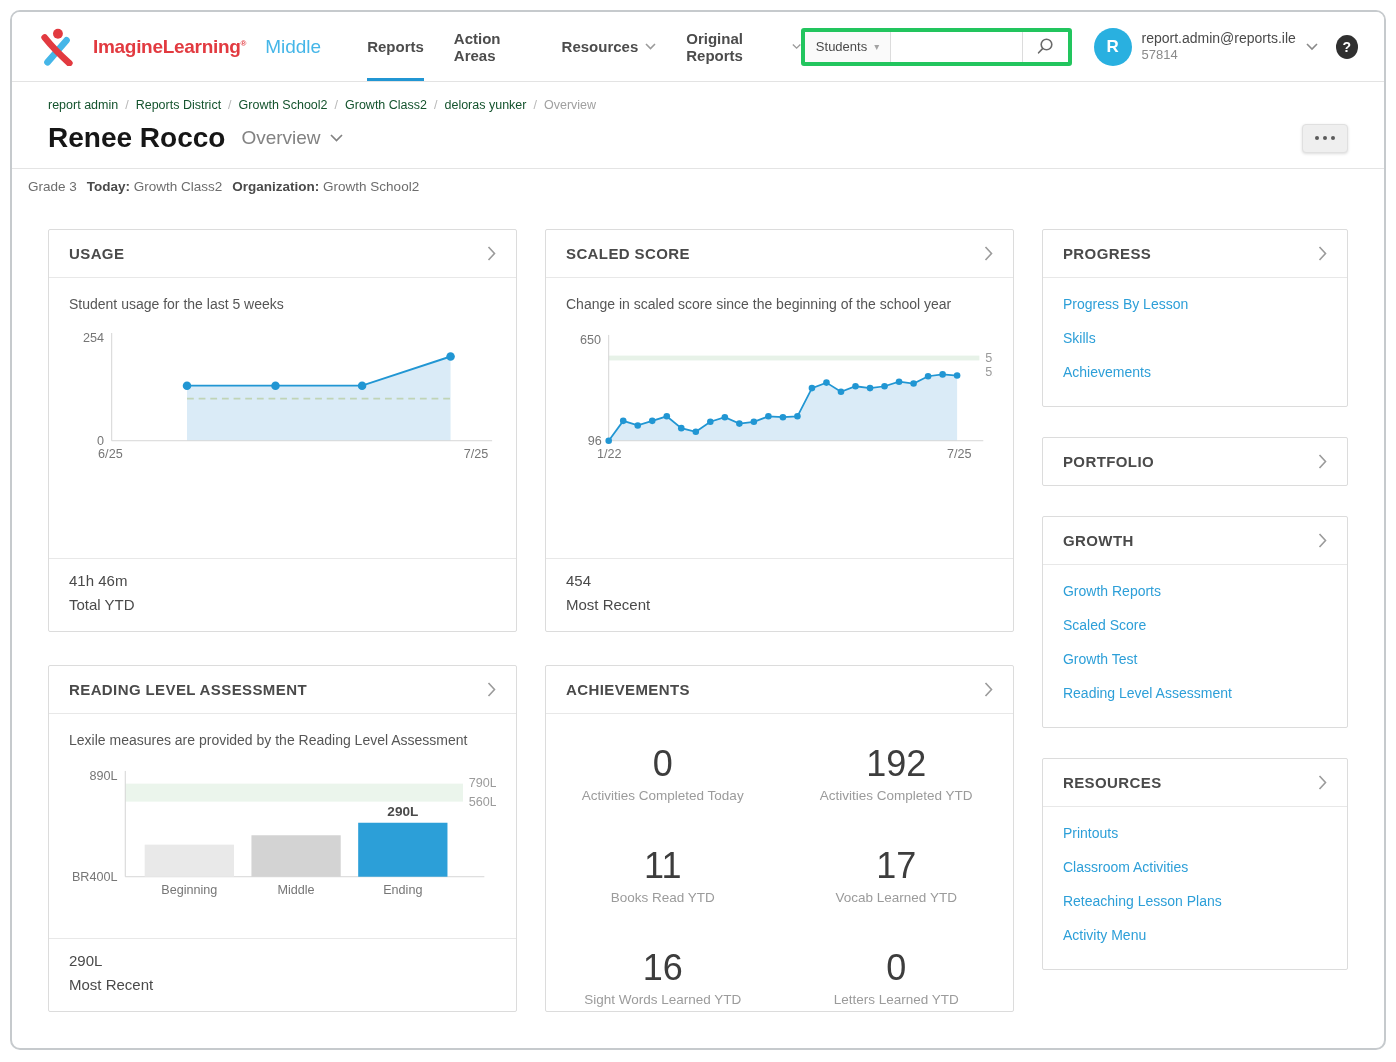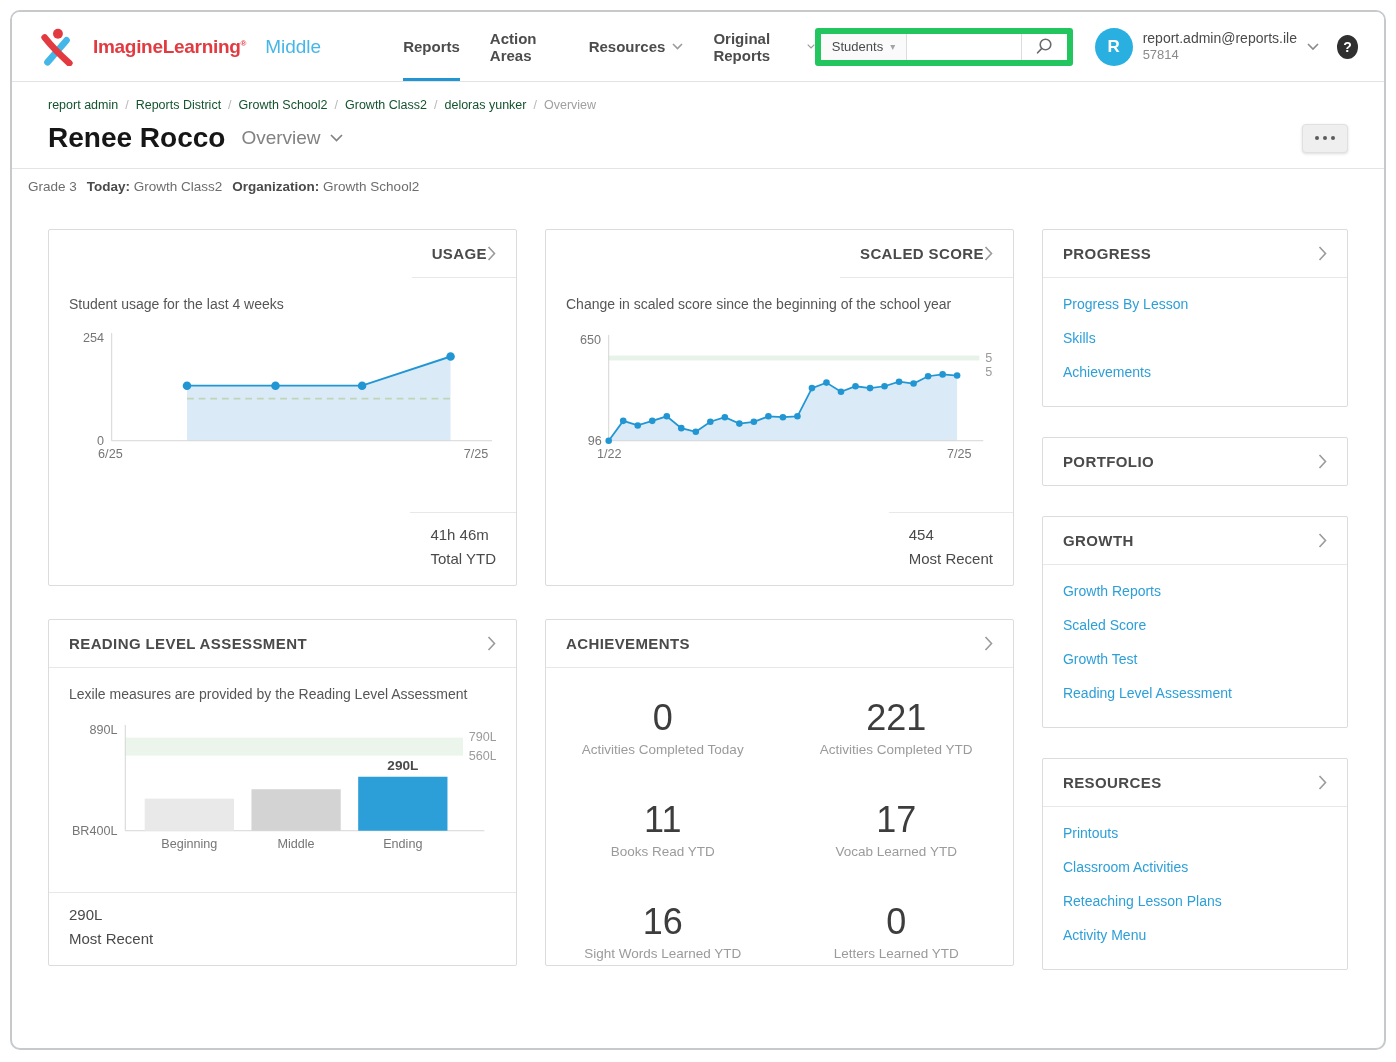--- a/index.html
+++ b/index.html
@@ -8,27 +8,27 @@
   .window { position:absolute; left:10px; top:10px; width:1376px; height:1040px;
     border:2px solid #c6cacd; border-radius:10px; background:#fff; overflow:hidden; }
 
   
   header { height:70px; display:flex; align-items:center; padding:0 26px;
     border-bottom:1px solid #e3e3e3; background:#fff; }
   .logo { display:flex; align-items:center; gap:17px; margin-right:46px; cursor:pointer; }
   .brand { font-size:19px; font-weight:bold; color:#e23a40; letter-spacing:-0.3px; }
   .brand sup { font-size:8px; }
   .product { font-size:19px; color:#45b6e8; margin-left:2px; }
-  nav { display:flex; align-items:center; gap:30px; height:100%;margin-left:36px; }
+  nav { display:flex; align-items:center; gap:30px; height:100%; }
   .nav-item { display:flex; align-items:center; gap:7px; font-size:15px; font-weight:bold;
     color:#4c4c4c; height:100%; cursor:pointer; border-bottom:3px solid transparent;
     border-top:3px solid transparent; }
   .nav-item.active { border-bottom:3px solid #2196d3; }
   .searchgroup { margin-left:auto; display:flex; align-items:stretch; height:38px;
-    width:292px; border:6px solid #22c55e; border-radius:3px; overflow:hidden; background:#fff; }
+    width:292px; border:4px solid #22c55e; border-radius:3px; overflow:hidden; background:#fff; }
   .scope { display:flex; align-items:center; gap:7px; padding:0 11px; font-size:13px;
     color:#4a4a4a; background:#fafafa; border-right:1px solid #dcdcdc; cursor:pointer; white-space:nowrap; }
   .tri { color:#a3a3a3; font-size:10px; }
   .searchgroup input { flex:1; border:none; outline:none; font-size:14px; padding:0 10px;
     font-family:inherit; min-width:0; }
   .searchbtn { width:46px; border:none; border-left:1px solid #dcdcdc; background:#fff;
     display:flex; align-items:center; justify-content:center; cursor:pointer; }
   .user { display:flex; align-items:center; gap:10px; margin-left:22px; cursor:pointer; }
   .avatar { width:38px; height:38px; border-radius:50%; background:#29b0e0; color:#fff;
     font-size:17px; font-weight:bold; display:flex; align-items:center; justify-content:center; }
@@ -56,21 +56,21 @@
   .meta { padding:10px 16px 12px; font-size:13.5px; color:#6d6d6d; display:flex; gap:10px; }
   .meta b { color:#4a4a4a; }
 
   
   main { display:flex; gap:28px; padding:23px 36px 0; }
   .col-a, .col-b { width:472px; display:flex; flex-direction:column; gap:33px; }
   .col-side { width:308px; display:flex; flex-direction:column; gap:30px; }
 
   .card { background:#fff; border:1px solid #dcdcdc; border-radius:2px; display:flex;
     flex-direction:column; }
-  .row1 { height:357px;align-items:flex-end; } .row2 { height:347px; }
+  .row1 { height:403px; } .row2 { height:347px; }
   .card-header { display:flex; align-items:center; justify-content:space-between;
     padding:15px 20px; }
   .hdr-b { border-bottom:1px solid #e8e8e8; }
   .card-title { font-size:15px; font-weight:bold; letter-spacing:0.4px; color:#4a4a4a; }
   .chev { display:flex; align-items:center; cursor:pointer; }
   .card-body { padding:16px 20px 6px; flex:1; }
   .desc { font-size:14px; color:#565656; margin:2px 0 12px; }
   .chart { width:100%; height:150px; display:block; }
   svg text { font-family:"Liberation Sans", sans-serif; }
   .card-footer { border-top:1px solid #e8e8e8; padding:13px 20px 18px; font-size:15px;
@@ -199,21 +199,21 @@
       <section class="card row1">
         <div class="card-header hdr-b">
           <span class="card-title">USAGE</span>
           <span class="chev">
             <svg width="9" height="15" viewBox="0 0 9 15">
                 <polyline points="1.5,1 7.5,7.5 1.5,14" fill="none" stroke="#9b9b9b" stroke-width="1.6"></polyline>
               </svg>
           </span>
         </div>
         <div class="card-body">
-          <p class="desc">Student usage for the last 4 weeks</p>
+          <p class="desc">Student usage for the last 5 weeks</p>
           <svg id="usage-svg" class="chart" viewBox="0 0 440 150">
               <path d="M121.60000000000001,61.24409448818897L212.78,61.24409448818897L302.02000000000004,61.24409448818897L393.2,31.196850393700785L393.2,118L121.60000000000001,118Z" fill="#daebf7"></path>
               <line x1="121.60000000000001" y1="74.5984251968504" x2="393.2" y2="74.5984251968504" stroke="#c0d4b6" stroke-width="1.6" stroke-dasharray="7 5"></line>
               <line x1="44" y1="7" x2="44" y2="118" stroke="#d4d4d4"></line>
               <line x1="44" y1="118" x2="436" y2="118" stroke="#d4d4d4"></line>
               <polyline points="121.60000000000001,61.24409448818897 212.78,61.24409448818897 302.02000000000004,61.24409448818897 393.2,31.196850393700785" fill="none" stroke="#2196d3" stroke-width="2"></polyline>
               <circle cx="121.60000000000001" cy="61.24409448818897" r="4.4" fill="#2196d3"></circle>
               <circle cx="212.78" cy="61.24409448818897" r="4.4" fill="#2196d3"></circle>
               <circle cx="302.02000000000004" cy="61.24409448818897" r="4.4" fill="#2196d3"></circle>
               <circle cx="393.2" cy="31.196850393700785" r="4.4" fill="#2196d3"></circle>
@@ -330,21 +330,21 @@
                 <polyline points="1.5,1 7.5,7.5 1.5,14" fill="none" stroke="#9b9b9b" stroke-width="1.6"></polyline>
               </svg>
           </span>
         </div>
         <div class="ach-grid">
           <div class="ach-cell">
             <div class="ach-num">0</div>
             <div class="ach-label">Activities Completed Today</div>
           </div>
           <div class="ach-cell">
-            <div class="ach-num">221</div>
+            <div class="ach-num">192</div>
             <div class="ach-label">Activities Completed YTD</div>
           </div>
           <div class="ach-cell">
             <div class="ach-num">11</div>
             <div class="ach-label">Books Read YTD</div>
           </div>
           <div class="ach-cell">
             <div class="ach-num">17</div>
             <div class="ach-label">Vocab Learned YTD</div>
           </div>

